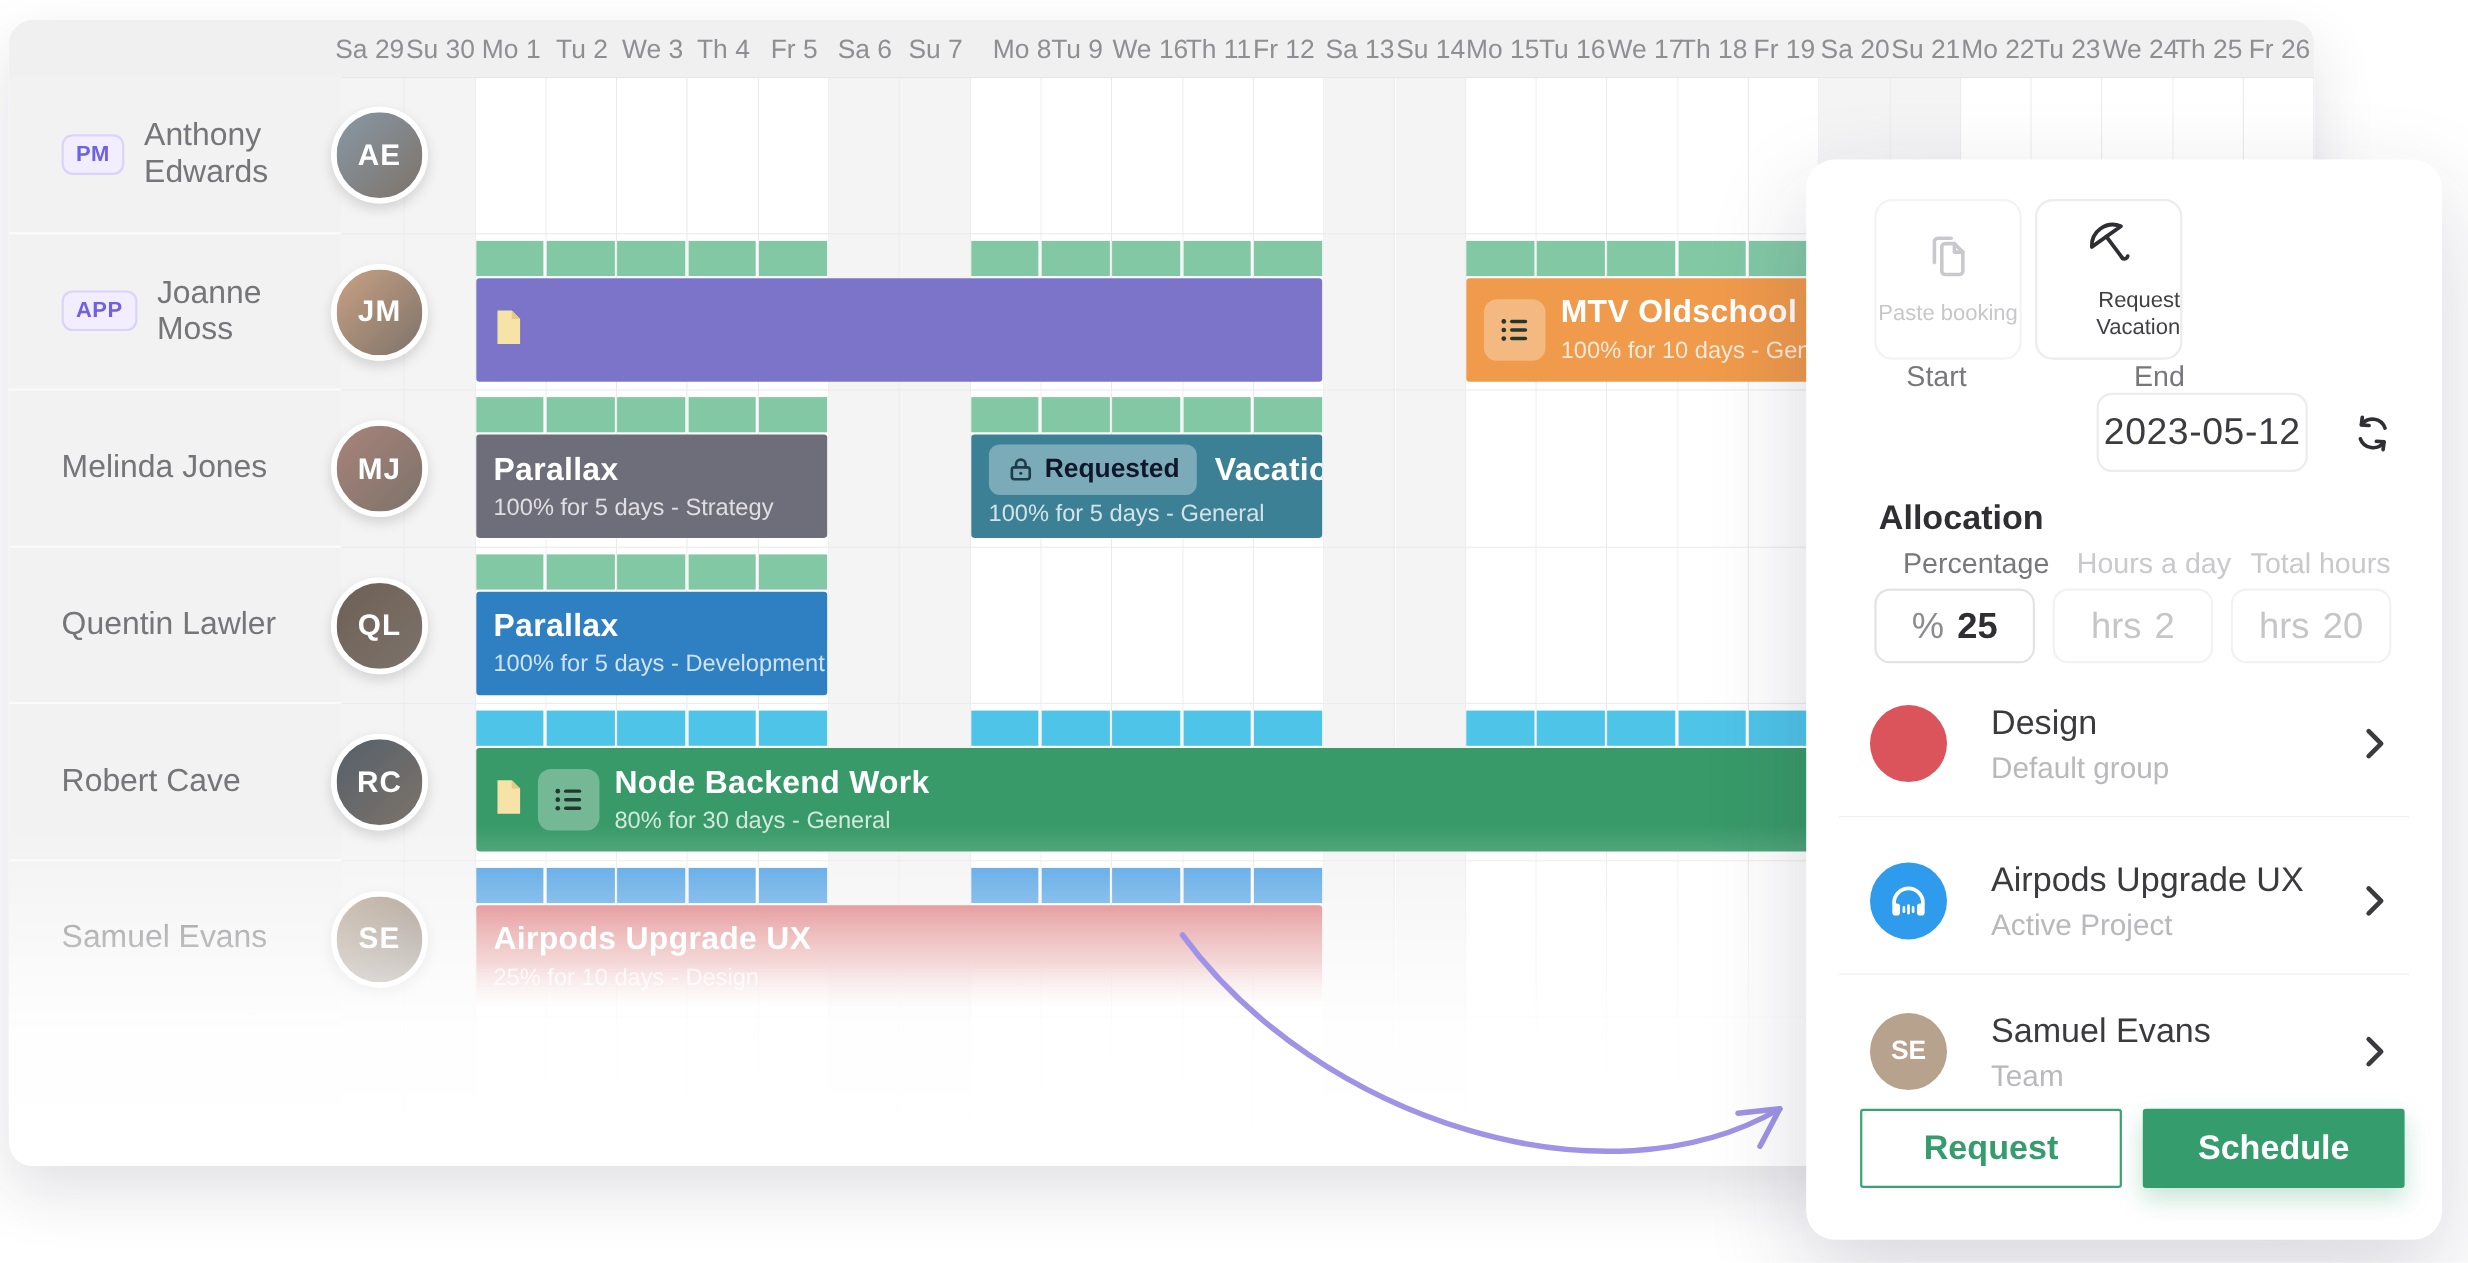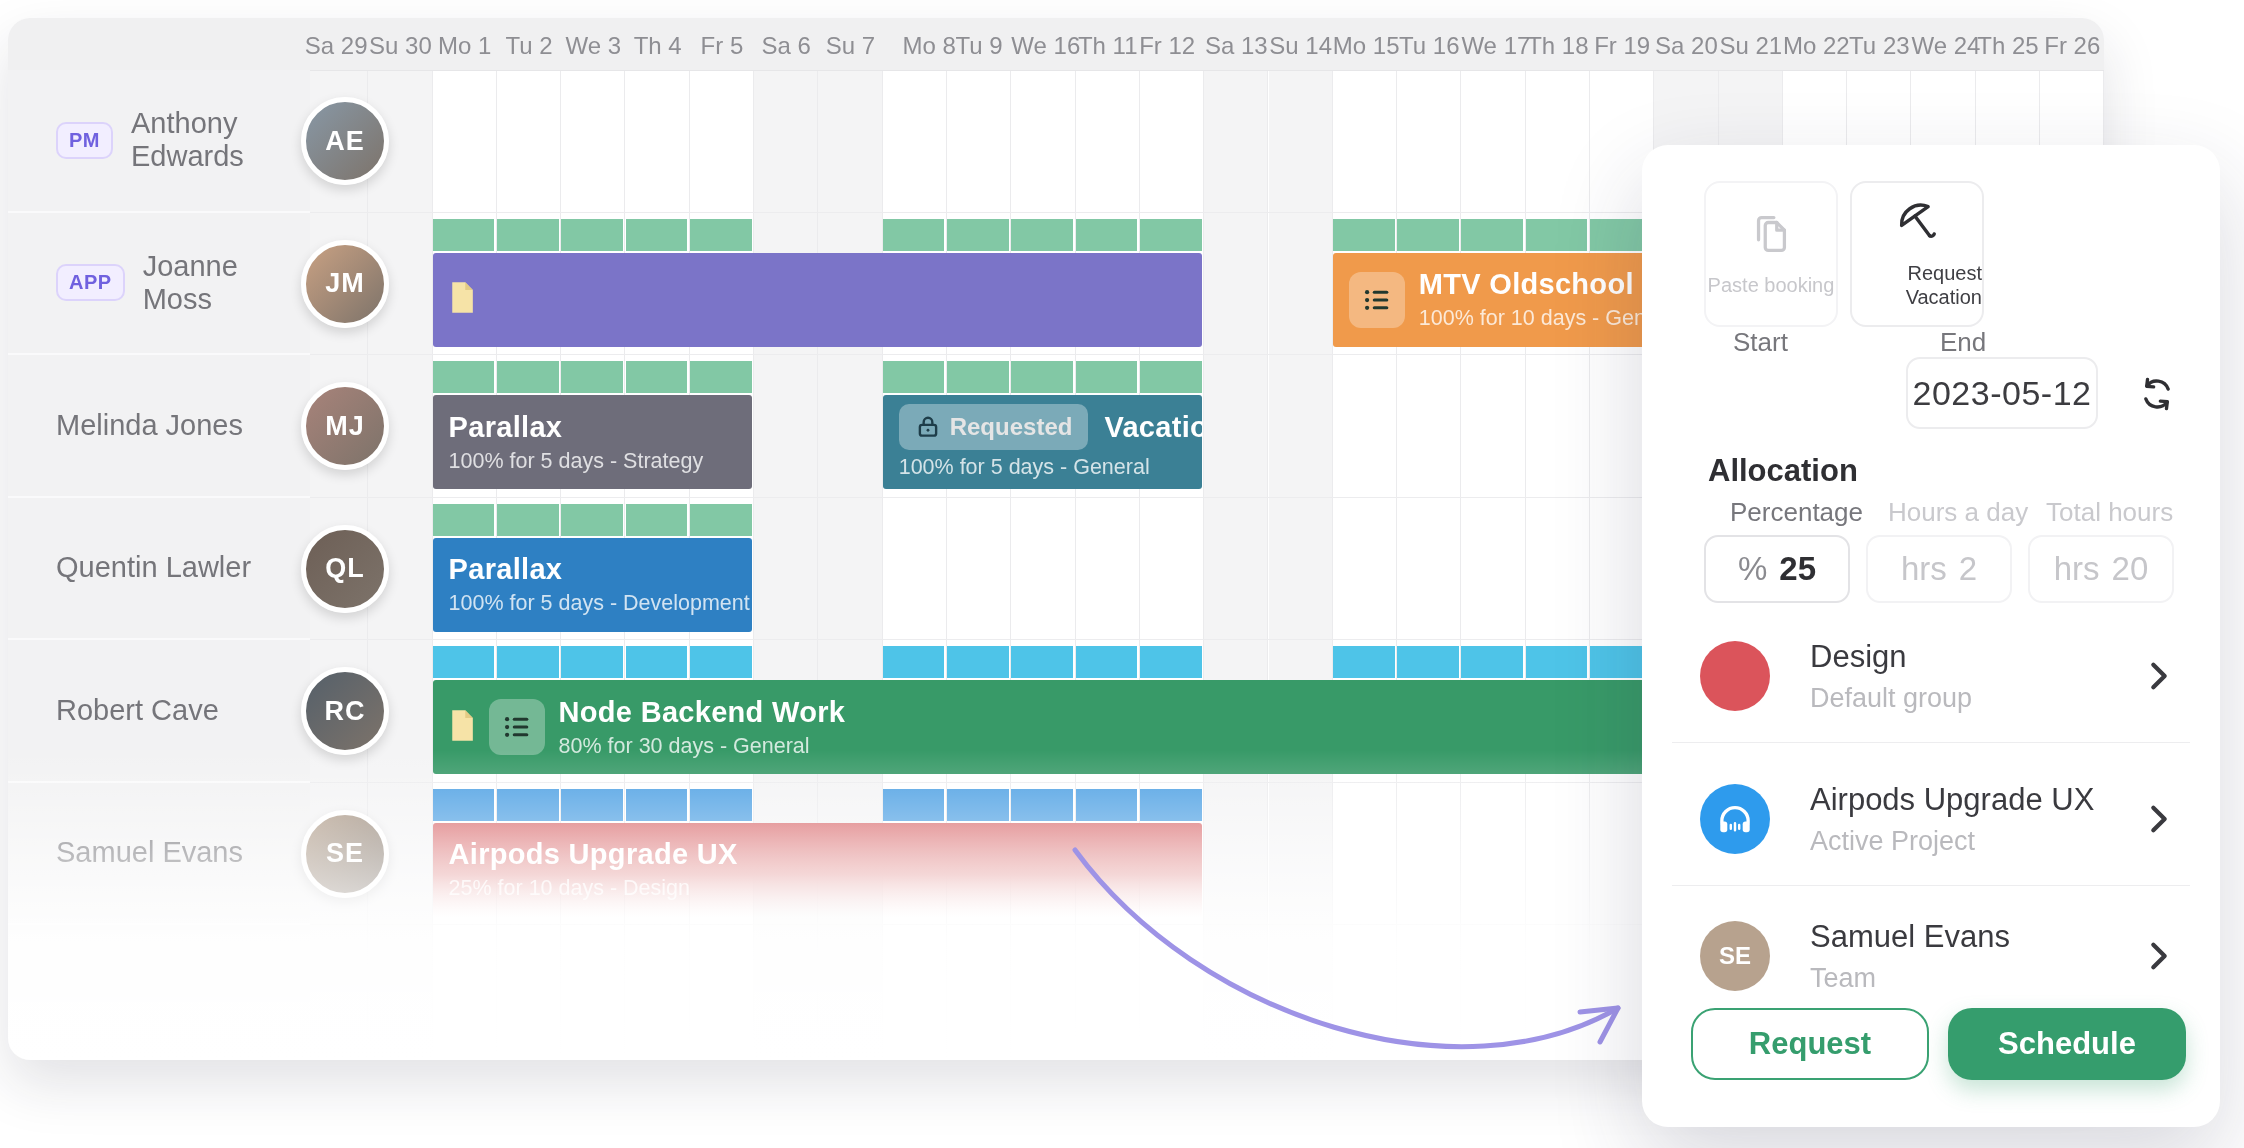--- a/index.html
+++ b/index.html
@@ -40,21 +40,21 @@
   .bar{position:absolute;height:94px;border-radius:3px;display:flex;align-items:center;
     padding:0 16px;box-sizing:border-box;gap:14px;overflow:hidden;}
   .bar-text{display:flex;flex-direction:column;min-width:0;}
   .bar-line1{display:flex;align-items:center;gap:16px;}
   .bar-title{font-size:29px;font-weight:600;color:#fff;white-space:nowrap;letter-spacing:.3px;}
   .bar-sub{font-size:21.5px;color:rgba(255,255,255,.78);margin-top:5px;white-space:nowrap;}
   .doc-ic{flex:0 0 auto;width:26px;height:33px;}
   .list-chip{flex:0 0 auto;width:56px;height:56px;border-radius:12px;
     background:rgba(255,255,255,.30);display:flex;align-items:center;justify-content:center;}
   .req-chip{display:flex;align-items:center;gap:9px;background:rgba(255,255,255,.33);
-    border-radius:10px;padding:9px 16px;color:#e5e5e5;font-size:24px;font-weight:600;}
+    border-radius:10px;padding:9px 16px;color:#0f172a;font-size:24px;font-weight:600;}
   #bottom-fade{position:absolute;left:0;right:0;bottom:0;height:310px;z-index:6;pointer-events:none;
     background:linear-gradient(180deg,rgba(255,255,255,0) 0%,rgba(255,255,255,.92) 62%,#ffffff 100%);}
   
   #arrow{position:absolute;left:1040px;top:820px;z-index:7;pointer-events:none;}
   
   #popup{position:absolute;left:1642px;top:145px;width:578px;height:982px;background:#fff;
     border-radius:26px;z-index:10;box-shadow:0 35px 90px rgba(40,40,70,.18);}
   .action-card{position:absolute;top:36px;width:134px;height:146px;border:2px solid #ececee;
     border-radius:16px;background:#fff;display:flex;flex-direction:column;align-items:center;
     justify-content:center;gap:12px;cursor:pointer;box-sizing:border-box;}
@@ -75,21 +75,21 @@
   .alloc-input .val{color:#2f2f33;font-weight:600;}
   .alloc-input.disabled{border-color:#f2f2f4;}
   .alloc-input.disabled .pre,.alloc-input.disabled .val{color:#c6c6ca;font-weight:400;}
   .p-row{position:absolute;left:0;width:100%;height:76px;cursor:pointer;}
   .p-row .ricon{position:absolute;left:58px;top:2px;width:70px;height:70px;border-radius:50%;
     display:flex;align-items:center;justify-content:center;color:#fff;font-size:24px;font-weight:bold;}
   .p-row .rtitle{position:absolute;left:168px;top:0;font-size:31px;color:#3a3a3f;font-weight:500;}
   .p-row .rsub{position:absolute;left:168px;top:44px;font-size:27px;color:#b9b9bd;}
   .p-row .chev{position:absolute;right:48px;top:20px;width:26px;height:34px;}
   .p-div{position:absolute;left:30px;right:30px;height:1px;background:#ededef;}
-  .big-btn{position:absolute;top:863px;width:238px;height:72px;border-radius:24px;font-size:31px;
+  .big-btn{position:absolute;top:863px;width:238px;height:72px;border-radius:3px;font-size:31px;
     font-weight:600;display:flex;align-items:center;justify-content:center;cursor:pointer;
     box-sizing:border-box;font-family:inherit;}
   #request-btn{left:49px;background:#fff;border:2px solid #3aa273;color:#359d6d;}
   #schedule-btn{left:306px;background:#359d6d;border:none;color:#fff;box-shadow:0 10px 22px rgba(53,157,109,.28);}
 </style>
 </head>
 <body>
 
 <div id="scheduler">
   <div id="header-band"></div>

